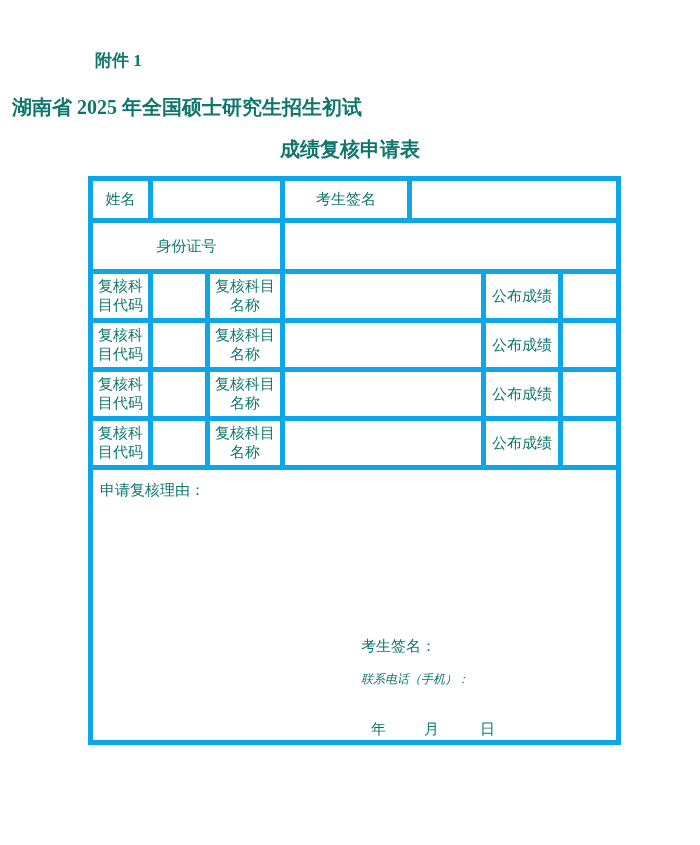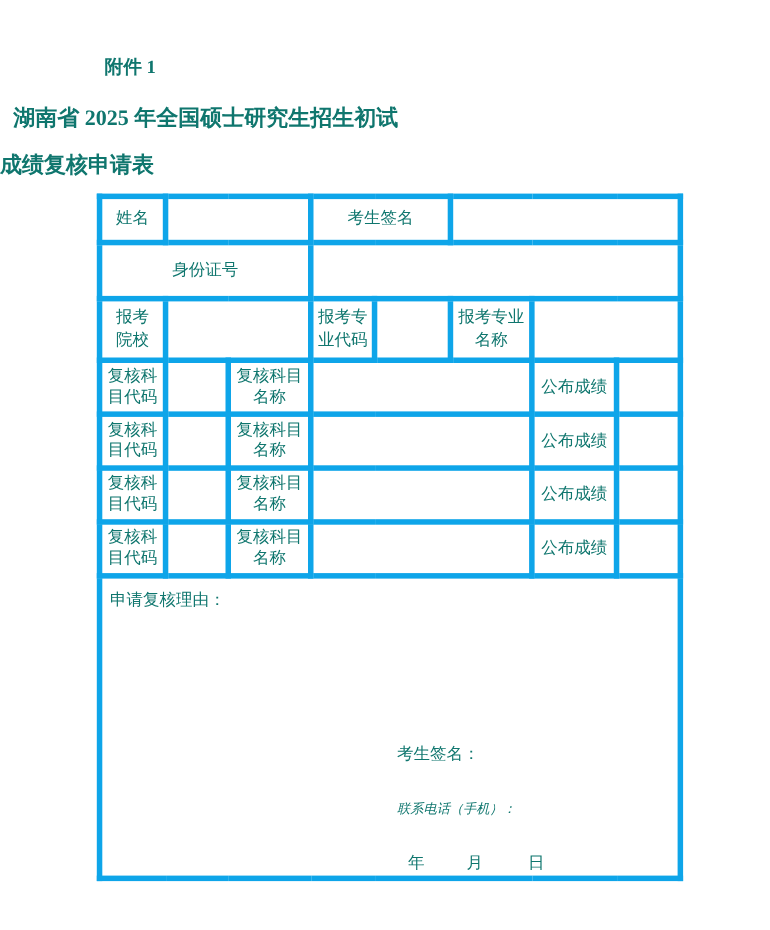--- a/index.html
+++ b/index.html
@@ -33,21 +33,21 @@
     font-size: 20px;
     font-weight: bold;
     white-space: nowrap;
     margin-left: 12px;
   }
   .title-line2 {
     position: absolute;
     left: 0;
     top: 136px;
     width: 700px;
-    text-align: left;
+    text-align: center;
     font-size: 20px;
     font-weight: bold;
     white-space: nowrap;
   }
   table.form-table {
     position: absolute;
     left: 88px;
     top: 176px;
     width: 528px;
     border-collapse: collapse;
@@ -80,21 +80,21 @@
   .reason {
     position: absolute;
     left: 7px;
     top: 11px;
     font-size: 15px;
     white-space: nowrap;
   }
   .signature {
     position: absolute;
     left: 268px;
-    top: 151px;
+    top: 167px;
     font-size: 15px;
     white-space: nowrap;
   }
   .phone {
     position: absolute;
     left: 268px;
     top: 200px;
     font-size: 12px;
     white-space: nowrap;
     font-style: italic;
@@ -130,31 +130,20 @@
       <td colspan="2"></td>
       <td colspan="2">考生签名</td>
       <td colspan="3"></td>
     </tr>
 
     <tr class="r2">
       <td colspan="3">身份证号</td>
       <td colspan="5"></td>
     </tr>
 
-    <tr class="r3">
-      <td class="wrap">报考
-院校</td>
-      <td colspan="2"></td>
-      <td class="wrap">报考专
-业代码</td>
-      <td></td>
-      <td class="wrap">报考专业
-名称</td>
-      <td colspan="2"></td>
-    </tr>
 
     <tr class="rv">
       <td class="wrap">复核科
 目代码</td>
       <td></td>
       <td class="wrap">复核科目
 名称</td>
       <td colspan="3"></td>
       <td>公布成绩</td>
       <td></td>

